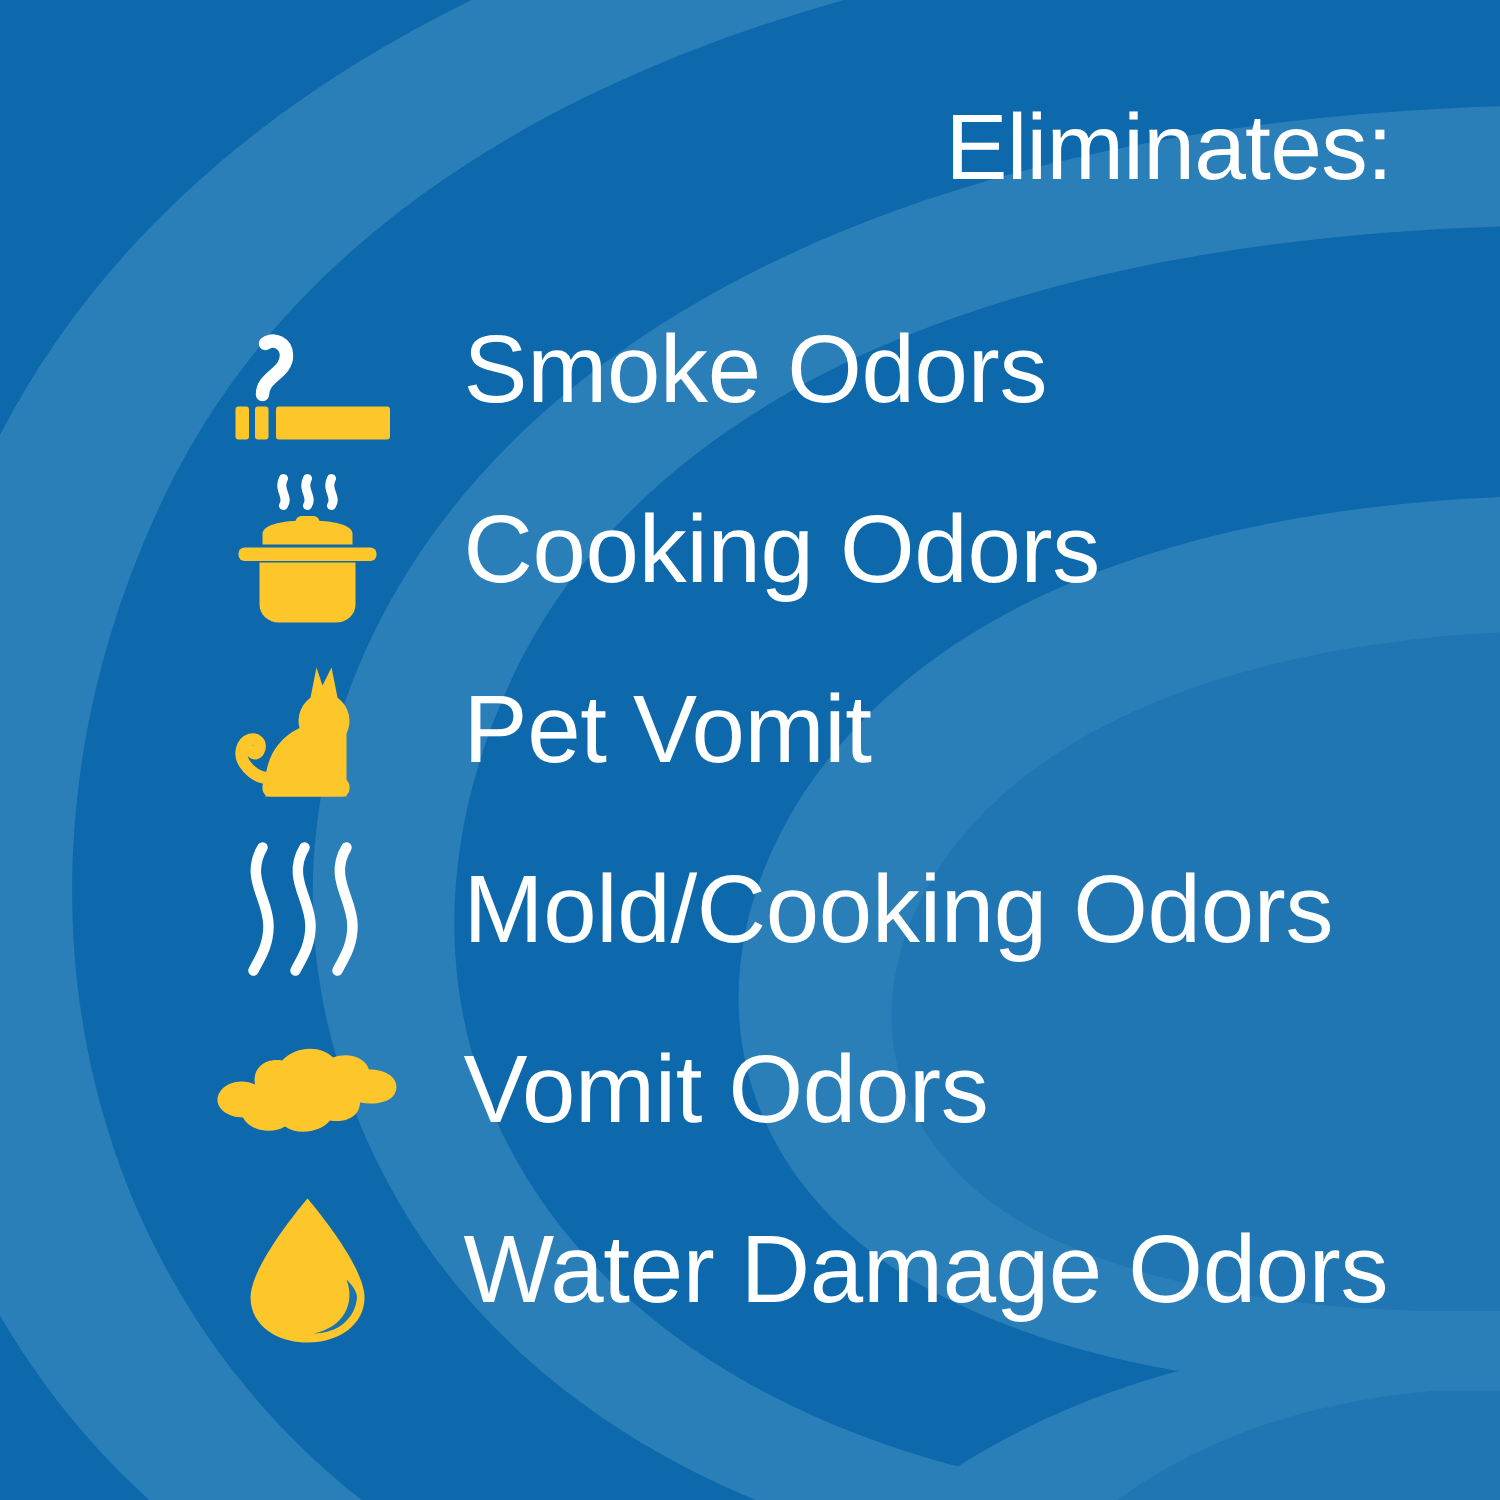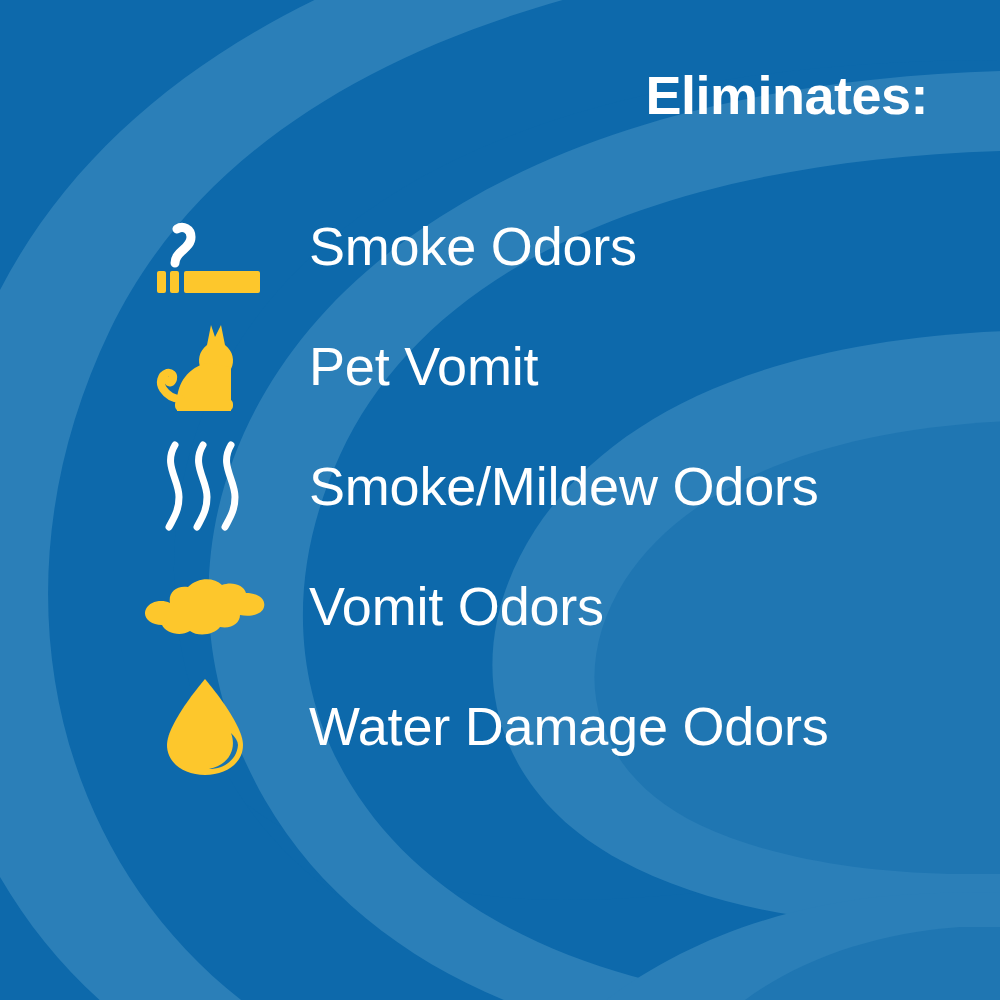--- a/index.html
+++ b/index.html
@@ -39,22 +39,22 @@
     height: 1000px;
   }
 
   #heading {
     position: absolute;
     left: 0;
     top: 68px;
     width: 928px;
     text-align: right;
     color: #ffffff;
-    font-size: 54px;
-    font-weight: bold;
+    font-size: 62px;
+    font-weight: normal;
     letter-spacing: -0.5px;
     line-height: 1;
   }
 
   #odor-list {
     position: absolute;
     left: 0;
     top: 186px;
     width: 1000px;
   }
@@ -79,21 +79,21 @@
   .odor-icon svg { display: block; }
 
   .odor-label {
     position: absolute;
     left: 309px;
     top: 0;
     height: 120px;
     display: flex;
     align-items: center;
     color: #ffffff;
-    font-size: 54px;
+    font-size: 64px;
     font-weight: normal;
     letter-spacing: -0.2px;
     white-space: nowrap;
   }
 </style>
 </head>
 <body>
 
 <div id="poster">
 
@@ -172,20 +172,36 @@
           <svg width="120" height="110" viewBox="0 0 120 110">
             <path d="M30 72 C30 60 46 58 46 46 C46 38 38 34 32 38" fill="none" stroke="#ffffff" stroke-width="9" stroke-linecap="round" stroke-linejoin="round"></path>
             <rect x="12" y="80" width="9" height="22" rx="2" fill="#fdc72c"></rect>
             <rect x="25" y="80" width="9" height="22" rx="2" fill="#fdc72c"></rect>
             <rect x="39" y="80" width="76" height="22" rx="2" fill="#fdc72c"></rect>
           </svg>
         </div>
         <div class="odor-label">Smoke Odors</div>
       </div>
 
+      <div class="odor-row">
+        <div class="odor-icon">
+          <svg width="120" height="110" viewBox="0 0 120 110">
+            <g fill="none" stroke="#ffffff" stroke-width="6" stroke-linecap="round">
+              <path d="M44 26 C48 20 40 16 44 8"></path>
+              <path d="M60 26 C64 20 56 16 60 8"></path>
+              <path d="M76 26 C80 20 72 16 76 8"></path>
+            </g>
+            <rect x="52" y="33" width="16" height="10" rx="4" fill="#fdc72c"></rect>
+            <path d="M30 45 C30 39 42 36 60 36 C78 36 90 39 90 45 L90 52 L30 52 Z" fill="#fdc72c"></path>
+            <rect x="14" y="54" width="92" height="9" rx="4" fill="#fdc72c"></rect>
+            <path d="M28 64 L92 64 L92 92 C92 99 86 104 79 104 L41 104 C34 104 28 99 28 92 Z" fill="#fdc72c"></path>
+          </svg>
+        </div>
+        <div class="odor-label">Cooking Odors</div>
+      </div>
 
       <div class="odor-row">
         <div class="odor-icon">
           <svg width="120" height="110" viewBox="0 0 120 110">
             <path d="M66 14 L62 34 C54 40 52 50 56 58 L86 58 C90 50 88 40 80 34 L76 14 L70 26 Z" fill="#fdc72c"></path>
             <path d="M62 52 C44 56 32 72 32 90 L32 100 L86 100 L86 56 Z" fill="#fdc72c"></path>
             <path d="M36 88 C28 88 22 84 18 78 C14 72 16 64 22 62 C26 61 29 64 28 68 C27 72 24 72 23 70" fill="none" stroke="#fdc72c" stroke-width="8" stroke-linecap="round" stroke-linejoin="round"></path>
             <rect x="30" y="88" width="58" height="12" rx="5" fill="#fdc72c"></rect>
           </svg>
         </div>
@@ -195,21 +211,21 @@
       <div class="odor-row">
         <div class="odor-icon">
           <svg width="120" height="110" viewBox="0 0 120 110">
             <g fill="none" stroke="#ffffff" stroke-width="7" stroke-linecap="round">
               <path d="M30 14 C18 34 34 48 34 66 C34 80 28 88 24 96"></path>
               <path d="M58 14 C46 34 62 48 62 66 C62 80 56 88 52 96"></path>
               <path d="M86 14 C74 34 90 48 90 66 C90 80 84 88 80 96"></path>
             </g>
           </svg>
         </div>
-        <div class="odor-label">Smoke/Mildew Odors</div>
+        <div class="odor-label">Mold/Cooking Odors</div>
       </div>
 
       <div class="odor-row">
         <div class="odor-icon">
           <svg width="130" height="110" viewBox="0 0 130 110">
             <path d="M48 36
                      C58 26 74 26 82 34
                      C92 30 104 34 106 42
                      C118 42 126 48 124 56
                      C122 64 110 66 100 64

